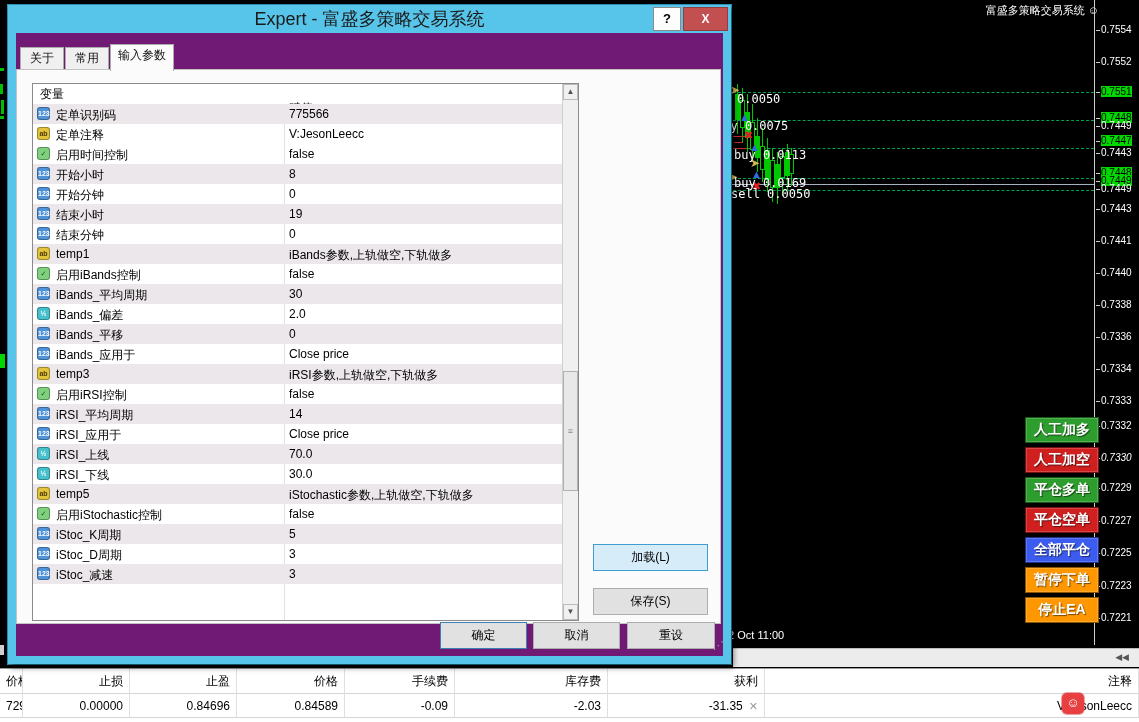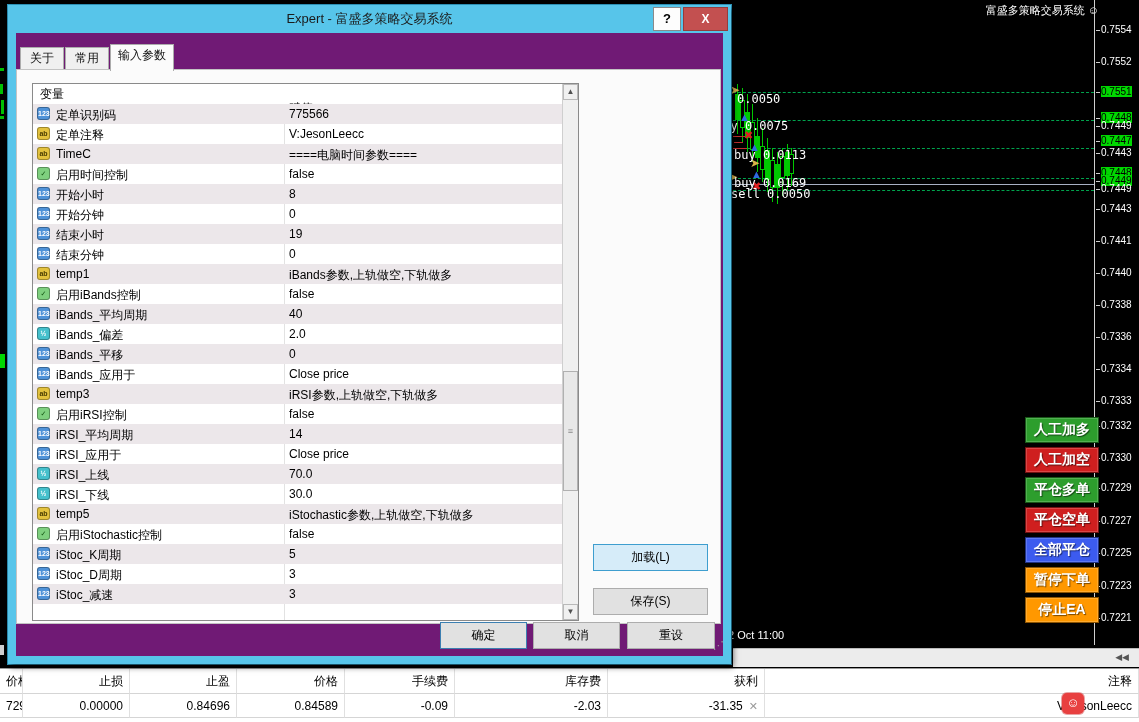--- a/index.html
+++ b/index.html
@@ -21,21 +21,21 @@
   .candle-body{width:5px;border:1px solid #00c800;box-sizing:border-box;}
   #time-label{left:722px;top:629px;color:#fff;font-size:11px;white-space:nowrap;}
   #hscroll{left:733px;top:648px;width:406px;height:18px;background:#ececec;border-top:1px solid #bbb;}
   #hscroll .glyph{position:absolute;right:10px;top:3px;color:#555;font-size:9px;}
   .chart-btn{left:1025px;width:72px;height:24px;border-radius:0;border:1px solid rgba(0,0,0,.45);
     color:#fff;font-size:14px;font-weight:bold;text-align:center;line-height:23px;
     text-shadow:1px 1px 1px rgba(0,0,0,.55);box-shadow:inset 0 0 0 1px rgba(255,255,255,.18);cursor:pointer;}
 
   
   #dialog{left:8px;top:5px;width:723px;height:659px;background:#57c5ea;box-shadow:2px 3px 6px rgba(0,0,0,.6),0 0 0 1px #2f9cc4;z-index:10;}
-  #titlebar{left:0;top:0;right:0;height:28px;color:#1b1b1b;font-size:13px;text-align:center;line-height:28px;}
+  #titlebar{left:0;top:0;right:0;height:28px;color:#1b1b1b;font-size:18px;text-align:center;line-height:28px;}
   #btn-help{right:50px;top:2px;width:28px;height:24px;background:#fdfdfd;border:1px solid #8a8a8a;box-sizing:border-box;
     text-align:center;line-height:22px;font-weight:bold;font-size:13px;color:#000;cursor:pointer;}
   #btn-close{right:3px;top:2px;width:45px;height:24px;background:#c35050;border:1px solid #963c3c;box-sizing:border-box;
     text-align:center;line-height:22px;font-weight:bold;font-size:12px;color:#fff;cursor:pointer;}
   #client{left:8px;top:28px;width:707px;height:623px;background:#701a75;}
   .tab{top:14px;height:23px;background:#f0f0f0;border:1px solid #acacac;box-sizing:border-box;
     font-size:12px;text-align:center;line-height:21px;color:#111;cursor:pointer;}
   .tab.active{top:11px;height:27px;background:#fbfbfb;border-bottom:none;z-index:3;}
   #tabpage{left:0;top:36px;width:705px;height:555px;background:#fbfbfb;border:1px solid #c3c3c3;box-sizing:border-box;z-index:2;}
 
@@ -96,21 +96,21 @@
         <div class="axis-lab abs hl" style="top: 175px;"><span class="tick"></span><span class="t">0.7449</span></div>
         <div class="axis-lab abs" style="top: 183px;"><span class="tick"></span><span class="t">0.7449</span></div>
         <div class="axis-lab abs" style="top: 203px;"><span class="tick"></span><span class="t">0.7443</span></div>
         <div class="axis-lab abs" style="top: 235px;"><span class="tick"></span><span class="t">0.7441</span></div>
         <div class="axis-lab abs" style="top: 267px;"><span class="tick"></span><span class="t">0.7440</span></div>
         <div class="axis-lab abs" style="top: 299px;"><span class="tick"></span><span class="t">0.7338</span></div>
         <div class="axis-lab abs" style="top: 331px;"><span class="tick"></span><span class="t">0.7336</span></div>
         <div class="axis-lab abs" style="top: 363px;"><span class="tick"></span><span class="t">0.7334</span></div>
         <div class="axis-lab abs" style="top: 395px;"><span class="tick"></span><span class="t">0.7333</span></div>
         <div class="axis-lab abs" style="top: 420px;"><span class="tick"></span><span class="t">0.7332</span></div>
-        <div class="axis-lab abs" style="top: 452px;"><span class="tick"></span><span class="t">0.7330</span></div>
+        <div class="axis-lab abs" style="top: 452px; font-style: italic;"><span class="tick"></span><span class="t">0.7330</span></div>
         <div class="axis-lab abs" style="top: 482px;"><span class="tick"></span><span class="t">0.7229</span></div>
         <div class="axis-lab abs" style="top: 515px;"><span class="tick"></span><span class="t">0.7227</span></div>
         <div class="axis-lab abs" style="top: 547px;"><span class="tick"></span><span class="t">0.7225</span></div>
         <div class="axis-lab abs" style="top: 580px;"><span class="tick"></span><span class="t">0.7223</span></div>
         <div class="axis-lab abs" style="top: 612px;"><span class="tick"></span><span class="t">0.7221</span></div>
       </div>
     <div id="gridlines" class="abs" style="left:0;top:0;">
         <div class="gridline abs" style="top: 92px;"></div>
         <div class="gridline abs" style="top: 120px;"></div>
         <div class="gridline abs" style="top: 148px;"></div>
@@ -211,25 +211,20 @@
               <div class="prow odd">
                 <div class="badge" style="background: rgb(79, 146, 216); color: rgb(255, 255, 255);">123</div>
                 <div class="nm">定单识别码</div>
                 <div class="vl">775566</div>
               </div>
               <div class="prow">
                 <div class="badge" style="background: rgb(227, 194, 62); color: rgb(74, 60, 0);">ab</div>
                 <div class="nm">定单注释</div>
                 <div class="vl">V:JesonLeecc</div>
               </div>
-              <div class="prow odd">
-                <div class="badge" style="background: rgb(227, 194, 62); color: rgb(74, 60, 0);">ab</div>
-                <div class="nm">TimeC</div>
-                <div class="vl">====电脑时间参数====</div>
-              </div>
               <div class="prow">
                 <div class="badge" style="background: rgb(127, 208, 127); color: rgb(17, 85, 17);">✓</div>
                 <div class="nm">启用时间控制</div>
                 <div class="vl">false</div>
               </div>
               <div class="prow odd">
                 <div class="badge" style="background: rgb(79, 146, 216); color: rgb(255, 255, 255);">123</div>
                 <div class="nm">开始小时</div>
                 <div class="vl">8</div>
               </div>
@@ -254,21 +249,21 @@
                 <div class="vl">iBands参数,上轨做空,下轨做多</div>
               </div>
               <div class="prow">
                 <div class="badge" style="background: rgb(127, 208, 127); color: rgb(17, 85, 17);">✓</div>
                 <div class="nm">启用iBands控制</div>
                 <div class="vl">false</div>
               </div>
               <div class="prow odd">
                 <div class="badge" style="background: rgb(79, 146, 216); color: rgb(255, 255, 255);">123</div>
                 <div class="nm">iBands_平均周期</div>
-                <div class="vl">40</div>
+                <div class="vl">30</div>
               </div>
               <div class="prow">
                 <div class="badge" style="background: rgb(69, 192, 204); color: rgb(255, 255, 255);">½</div>
                 <div class="nm">iBands_偏差</div>
                 <div class="vl">2.0</div>
               </div>
               <div class="prow odd">
                 <div class="badge" style="background: rgb(79, 146, 216); color: rgb(255, 255, 255);">123</div>
                 <div class="nm">iBands_平移</div>
                 <div class="vl">0</div>

